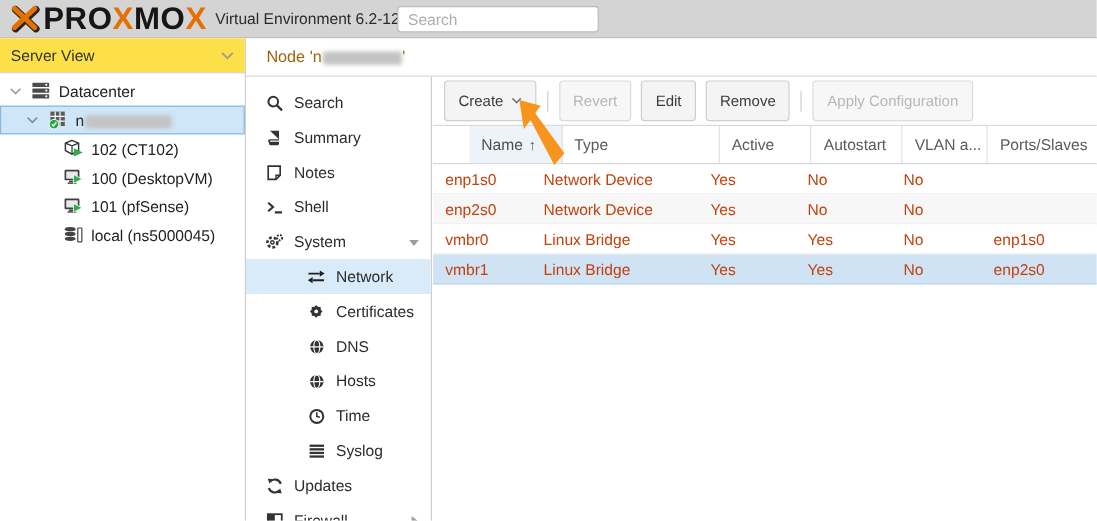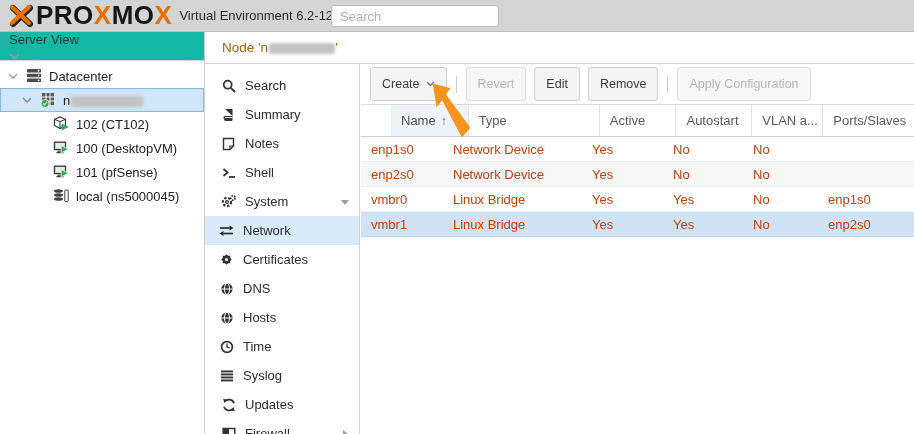--- a/index.html
+++ b/index.html
@@ -29,22 +29,22 @@
   }
   .hdr-search::placeholder { color:#aeaeae; }
 
   
   .sidebar {
     position:absolute; left:0; top:32px; width:205px; height:402px;
     background:#fff; border-right:1px solid #cfcfcf;
   }
   .view-selector {
     height:29px; border-bottom:1px solid #d6d6d6; display:flex;
-    align-items:flex-start; padding:0 9px; font-size:13px; color:#333;
-    cursor:pointer; justify-content:space-between; background:#14b8a6;flex-direction:column;
+    align-items:center; padding:0 9px; font-size:13px; color:#333;
+    cursor:pointer; justify-content:space-between; background:#fde047;
   }
   .tree { padding-top:3px; }
   .tree-row {
     height:24px; display:flex; align-items:center; font-size:13px;
     color:#222; cursor:pointer; border:1px solid transparent;
   }
   .tree-row.lvl0 { padding-left:7px; }
   .tree-row.lvl1 { padding-left:21px; }
   .tree-row.lvl2 { padding-left:52px; }
   .tree-row.selected { background:#cfe5f8; border:1px solid #86b8e0; }
@@ -71,21 +71,21 @@
   
   .navpanel {
     position:absolute; left:205px; top:64px; width:155px; height:370px;
     background:#fff; border-right:1px solid #cfcfcf; padding-top:7px;
     overflow:hidden;
   }
   .nav-item {
     height:29px; display:flex; align-items:center; font-size:13px;
     color:#2c2c2c; cursor:pointer; padding-left:16px; position:relative;
   }
-  .nav-item.child { padding-left:14px; }
+  .nav-item.child { padding-left:51px; }
   .nav-item.sel { background:#d9eaf8; }
   .nicon { width:15px; height:15px; margin-right:9px; flex:0 0 auto; display:flex; align-items:center; justify-content:center; }
   .nav-tool { position:absolute; right:9px; top:10px; width:10px; height:10px; }
 
   
   .main { position:absolute; left:361px; top:64px; width:553px; height:370px; background:#fff; }
   .toolbar { height:40px; display:flex; align-items:center; padding-left:9px; }
   .btn {
     height:24px; background:#f4f4f4; border:1px solid #cfcfcf; border-radius:3px;
     font-size:12.5px; color:#3b3b3b; padding:16px 11px; cursor:pointer;

